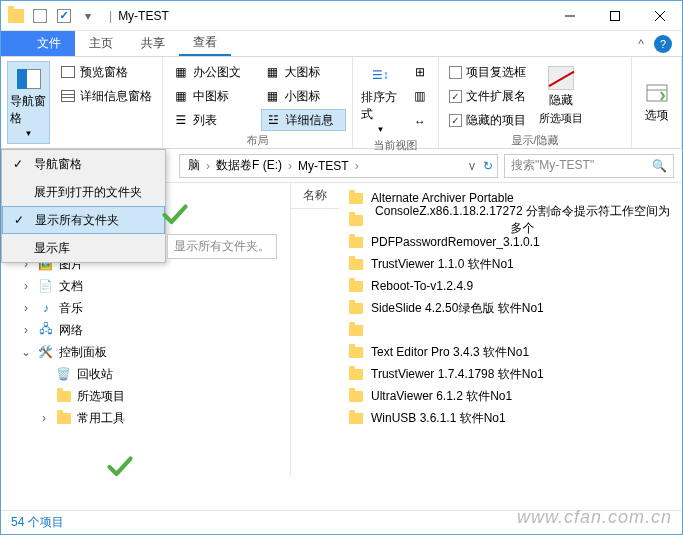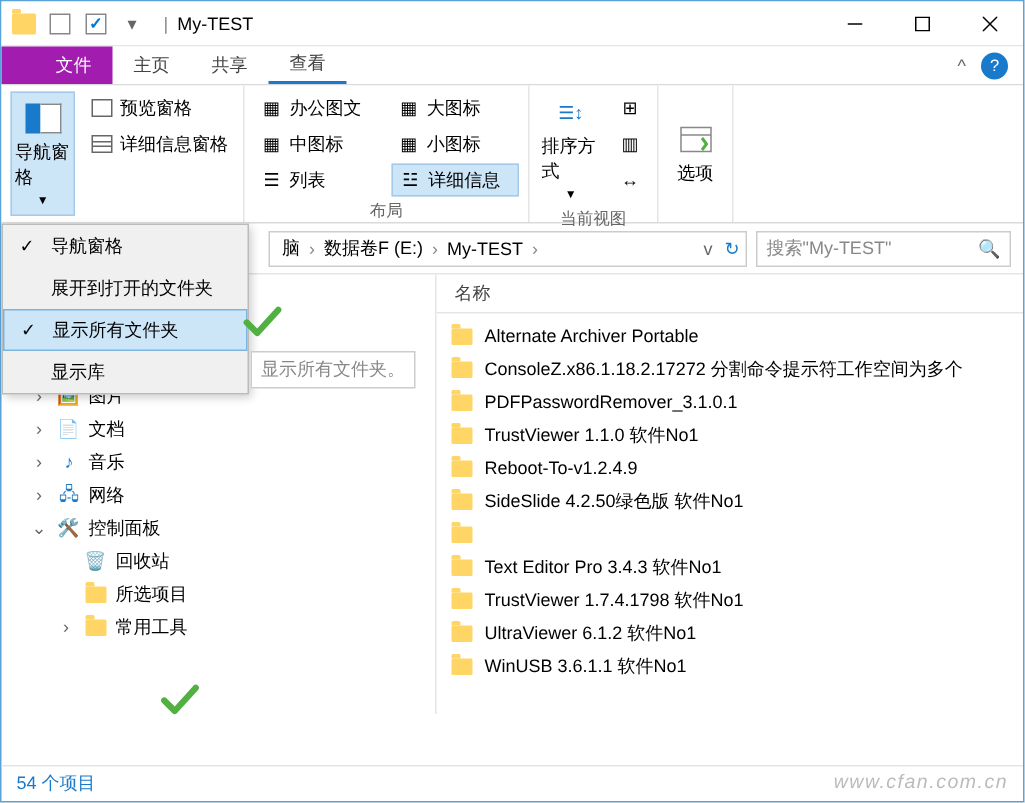--- a/index.html
+++ b/index.html
@@ -11,21 +11,21 @@
 .folder-icon { width: 16px; height: 14px; background: #ffd666; border-radius: 1px; position: relative; }
 .folder-icon::before { content: ''; position: absolute; top: -3px; left: 0; width: 6px; height: 3px; background: #ffd666; border-radius: 1px 1px 0 0; }
 .checkbox-icon { width: 14px; height: 14px; border: 1px solid #888; display: flex; align-items: center; justify-content: center; }
 .checkbox-icon.checked::after { content: '✓'; color: #0078d7; font-size: 11px; font-weight: bold; }
 .title-sep { color: #888; margin: 0 6px; }
 .title-text { color: #000; }
 .win-controls { margin-left: auto; display: flex; }
 .win-btn { width: 45px; height: 29px; display: flex; align-items: center; justify-content: center; color: #000; }
 .tabs { height: 26px; display: flex; align-items: stretch; background: #fff; border-bottom: 1px solid #dadada; }
 .tab { padding: 0 14px; display: flex; align-items: center; color: #444; cursor: default; }
-.tab.file { background: #a21caf; color: #fff; padding-left: 36px; }
+.tab.file { background: #3b82f6; color: #fff; padding-left: 36px; }
 .tab.active { border-bottom: 2px solid #1979ca; }
 .tab-right { margin-left: auto; display: flex; align-items: center; gap: 10px; padding-right: 10px; }
 .help-circle { width: 18px; height: 18px; border-radius: 50%; background: #1979ca; color: #fff; display: flex; align-items: center; justify-content: center; font-size: 11px; }
 .ribbon { height: 92px; background: #fff; border-bottom: 1px solid #dadada; display: flex; position: relative; }
 .ribbon-group { border-right: 1px solid #e5e5e5; display: flex; flex-direction: column; padding: 4px 6px 2px; }
 .ribbon-group-body { flex: 1; display: flex; gap: 6px; }
 .ribbon-group-label { text-align: center; color: #666; font-size: 11px; padding-top: 2px; }
 .big-btn { width: 50px; display: flex; flex-direction: column; align-items: center; justify-content: center; gap: 2px; padding: 2px; }
 .big-btn.active { border: 1px solid #a5c9e8; background: #cde6f7; }
 .big-btn-icon { width: 32px; height: 24px; display: flex; align-items: center; justify-content: center; }
@@ -55,26 +55,26 @@
 .crumb-sep { color: #888; }
 .search-box { width: 170px; height: 24px; border: 1px solid #ccc; display: flex; align-items: center; padding: 0 6px; color: #888; }
 .search-box .mag { margin-left: auto; }
 .content { flex: 1; display: flex; overflow: hidden; }
 .tree { width: 290px; border-right: 1px solid #e5e5e5; padding: 4px 0; overflow: hidden; position: relative; }
 .tree-item { display: flex; align-items: center; height: 22px; gap: 4px; padding-right: 4px; }
 .tree-indent { display: inline-block; }
 .tree-chev { width: 14px; color: #666; display: flex; align-items: center; justify-content: center; cursor: default; flex-shrink: 0; }
 .tree-icon { width: 18px; height: 16px; display: flex; align-items: center; justify-content: center; flex-shrink: 0; }
 .tree-label { white-space: nowrap; }
-.list { flex: 1; display: flex; flex-direction: column; overflow: hidden; text-align: center; }
+.list { flex: 1; display: flex; flex-direction: row; overflow: hidden; text-align: center; }
 .list-header { height: 26px; border-bottom: 1px solid #e5e5e5; display: flex; align-items: center; padding: 0 12px; color: #444; }
 .list-body { flex: 1; overflow: hidden; padding: 4px 0; }
 .list-item { display: flex; align-items: center; height: 22px; padding: 0 8px; gap: 6px; }
 .status { height: 24px; border-top: 1px solid #e5e5e5; display: flex; align-items: center; padding: 0 10px; color: #1979ca; margin-top: 34px; }
-.watermark { position: absolute; bottom: 6px; right: 10px; color: #bbb; font-style: italic; font-size: 13px; letter-spacing: 1px; text-shadow: 1px 1px 0 #fff; }
+.watermark { position: absolute; bottom: 6px; right: 10px; color: #bbb; font-style: italic; font-size: 18px; letter-spacing: 1px; text-shadow: 1px 1px 0 #fff; }
 .faded { color: #aaa; }
 </style>
 </head>
 <body>
 
 <div class="window">
 
   <div class="titlebar">
     <div class="qat">
       <div class="qat-icon">
@@ -208,20 +208,46 @@
               <div class="small-icon">▥</div>
             </div>
           <div class="small-btn">
               <div class="small-icon">↔</div>
             </div>
         </div>
       </div>
       <div class="ribbon-group-label">当前视图</div>
     </div>
 
+    <div class="ribbon-group" style="flex:1">
+      <div class="ribbon-group-body">
+        <div class="small-btn-col">
+          <div class="small-btn">
+              <div class="chkbox"></div>
+              <span>项目复选框</span>
+            </div>
+          <div class="small-btn">
+              <div class="chkbox checked"></div>
+              <span>文件扩展名</span>
+            </div>
+          <div class="small-btn">
+              <div class="chkbox checked"></div>
+              <span>隐藏的项目</span>
+            </div>
+        </div>
+        <div class="big-btn">
+          <div class="big-btn-icon">
+              <div class="hide-icon"></div>
+            </div>
+          <span>隐藏</span>
+          <span style="font-size:11px">所选项目</span>
+        </div>
+      </div>
+      <div class="ribbon-group-label">显示/隐藏</div>
+    </div>
 
     <div class="ribbon-group" style="width:50px">
       <div class="ribbon-group-body">
         <div class="big-btn">
           <div class="big-btn-icon">
             <svg width="24" height="20">
                 <rect x="2" y="2" width="20" height="16" fill="none" stroke="#888"></rect>
                 <line x1="2" y1="7" x2="22" y2="7" stroke="#888"></line>
                 <path d="M16 9l3 4-3 4" fill="none" stroke="#52b043" stroke-width="2"></path>
               </svg>

